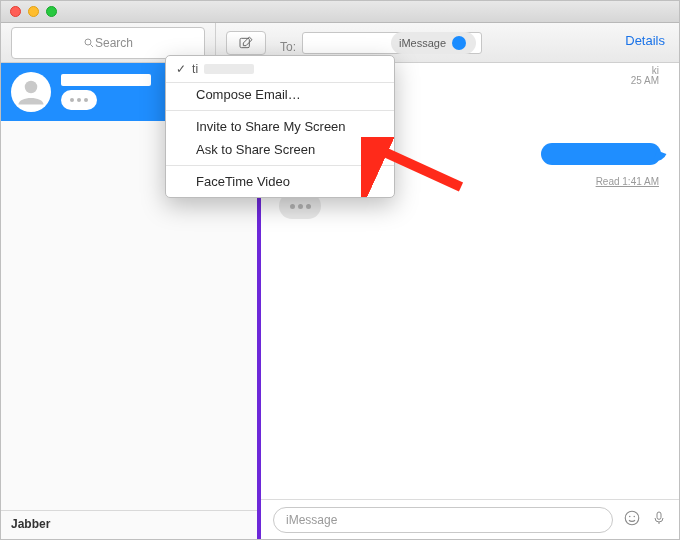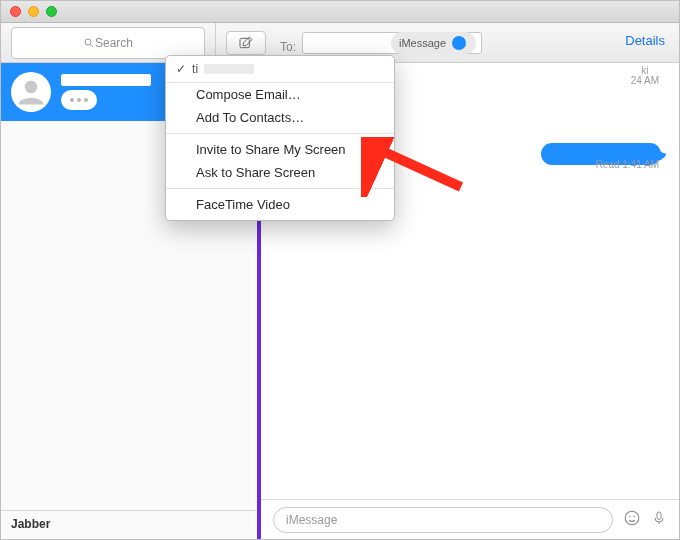--- a/index.html
+++ b/index.html
@@ -80,36 +80,36 @@
 .sidefill{flex:1;}
 .status{
   border-top:1px solid #d9d9d9; padding:6px 10px;
   font-size:12px; color:#333; line-height:1.3;
 }
 .status .off{ color:#8a8a8a; font-size:11px; }
 .chat { flex:1; display:flex; flex-direction:column; background:#fff; position:relative; }
 .msgs { flex:1; position:relative; }
 .meta1{
   position:absolute; right:20px; top:2px;
-  font-size:10px; color:#9a9a9a; text-align:center; line-height:1.2;
+  font-size:10px; color:#9a9a9a; text-align:right; line-height:1.2;
 }
 .meta1 .ln{height:10px;}
 .bubble-out{
   position:absolute; right:18px; top:80px;
   width:120px; height:22px; border-radius:14px;
   background:#1f8eff;
 }
 .bubble-out:after{
   content:""; position:absolute; right:-4px; bottom:3px;
   width:10px;height:10px; background:#1f8eff; border-radius:0 0 10px 0;
   transform:rotate(20deg);
 }
 .readline{
-  position:absolute; right:20px; top:96px;
-  font-size:10px; color:#9a9a9a;
+  position:absolute; right:20px; top:113px;
+  font-size:10px; color:#9a9a9a;text-decoration:underline;
 }
 .typing-in{
   position:absolute; left:18px; top:130px;
   width:42px;height:26px;border-radius:14px;background:#e9e9e9;
   display:flex;align-items:center;justify-content:center;gap:3px;
 }
 .typing-in span{width:5px;height:5px;border-radius:50%;background:#b2b2b2;}
 .inputbar{
   height:40px; border-top:1px solid #dcdcdc;
   display:flex; align-items:center; padding:0 12px; gap:10px;
@@ -202,21 +202,21 @@
       <div class="sidefill"></div>
       <div class="status">
         <div>Jabber</div>
       </div>
     </div>
 
     <div class="chat">
       <div class="msgs">
         <div class="meta1">
           <div class="ln">ki</div>
-          <div class="ln">24 AM</div>
+          <div class="ln">25 AM</div>
         </div>
         <div class="bubble-out"></div>
         <div class="readline">Read 1:41 AM</div>
         <div class="typing-in">
           <span></span>
             <span></span>
             <span></span>
         </div>
       </div>
       <div class="inputbar">
@@ -243,21 +243,20 @@
 
   </div>
 
   <div class="dropdown">
     <div class="dd-top">
       <span class="chk">✓</span>
       <span>ti</span>
       <span class="name"></span>
     </div>
     <div class="dd-item">Compose Email…</div>
-    <div class="dd-item">Add To Contacts…</div>
     <div class="dd-sep"></div>
     <div class="dd-item">Invite to Share My Screen</div>
     <div class="dd-item">Ask to Share Screen</div>
     <div class="dd-sep"></div>
     <div class="dd-item">FaceTime Video</div>
   </div>
 
   <svg class="arrow" width="110" height="60">
     <defs>
       <marker id="ah" markerWidth="12" markerHeight="12" refX="2" refY="6" orient="auto">

